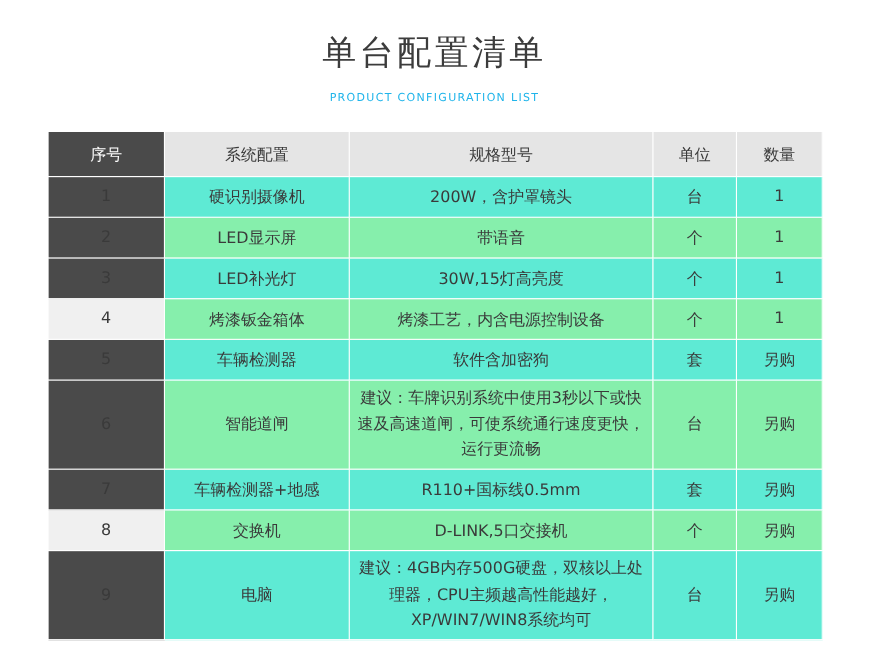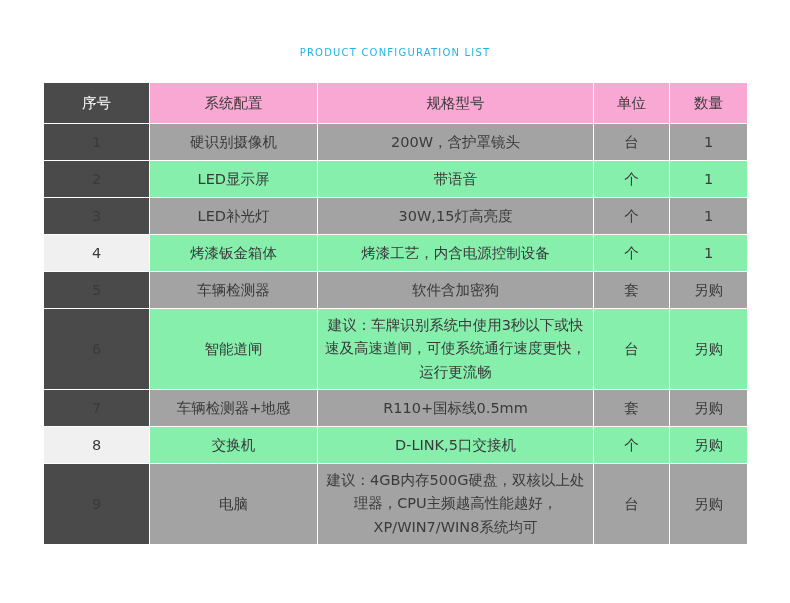--- a/index.html
+++ b/index.html
@@ -57,35 +57,35 @@
     padding: 0 4px;
   }
   
   col.c-no    { width: 106px; }
   col.c-sys   { width: 168px; }
   col.c-spec  { width: 276px; }
   col.c-unit  { width: 76px; }
   col.c-qty   { width: 78px; }
 
   thead th {
-    background: #f9a8d4;
+    background: #e5e5e5;
     height: 40px;
     font-size: 15px;
     color: #333333;
   }
   thead th.dark {
     background: #4a4a4a;
     color: #ffffff;
   }
   tbody td {
     height: 36px;
     background: #86efac;
   }
   tbody tr.alt td {
-    background: #a3a3a3;
+    background: #5eead4;
   }
   td.no-dark {
     background: #4a4a4a !important;
     color: #ffffff;
   }
   td.no-light {
     background: #f0f0f0 !important;
     color: #3a3a3a;
   }
   td.tall {
@@ -98,20 +98,21 @@
     line-height: 1.6;
     font-size: 14px;
   }
 </style>
 </head>
 <body>
 
 <div class="page">
 
   <div class="title-block">
+    <h1 class="main-title">单台配置清单</h1>
     <div class="sub-title">PRODUCT CONFIGURATION LIST</div>
   </div>
 
   <div class="table-wrap">
     <table class="conf">
       <colgroup>
         <col class="c-no">
         <col class="c-sys">
         <col class="c-spec">
         <col class="c-unit">

